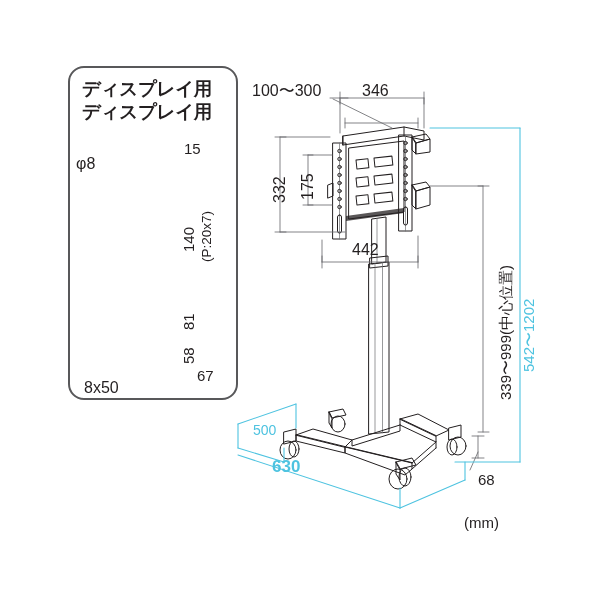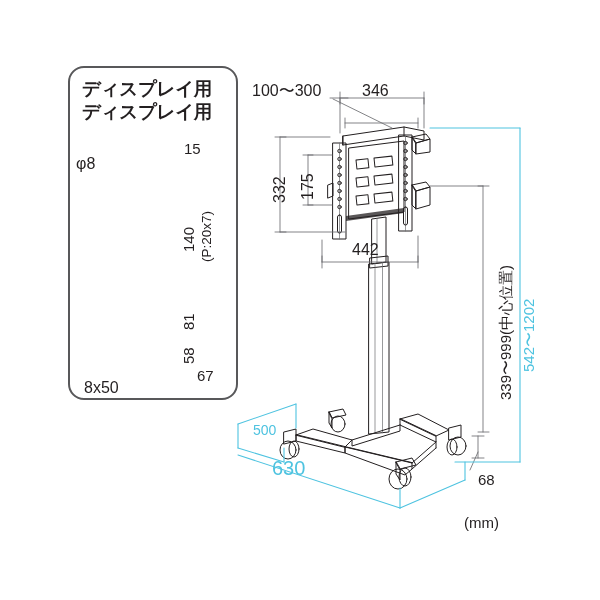--- a/index.html
+++ b/index.html
@@ -331,21 +331,21 @@
   <div class="lbl vert" style="left:300px; top:200px; font-size:16px;">175</div>
 
   <div class="lbl" style="left:352px; top:242px; font-size:16px;">442</div>
 
   <div class="lbl vert" style="left:498px; top:400px; font-size:15px;">339〜999(中心位置)</div>
 
   <div class="lbl vert cyan" style="left:521px; top:372px; font-size:15px;">542〜1202</div>
 
   <div class="lbl cyan" style="left:253px; top:403px; font-size:14px;margin-top:20px;">500</div>
 
-  <div class="lbl cyan" style="left:272px; top:458px; font-size:20px;">630</div>
+  <div class="lbl cyan" style="left:272px; top:458px; font-size:17px;font-weight:bold;">630</div>
 
   <div class="lbl" style="left:478px; top:472px; font-size:15px;">68</div>
 
   <div class="footer-note">
   </div>
 
   <div class="unit-note">(mm)</div>
 
 </div>
 

